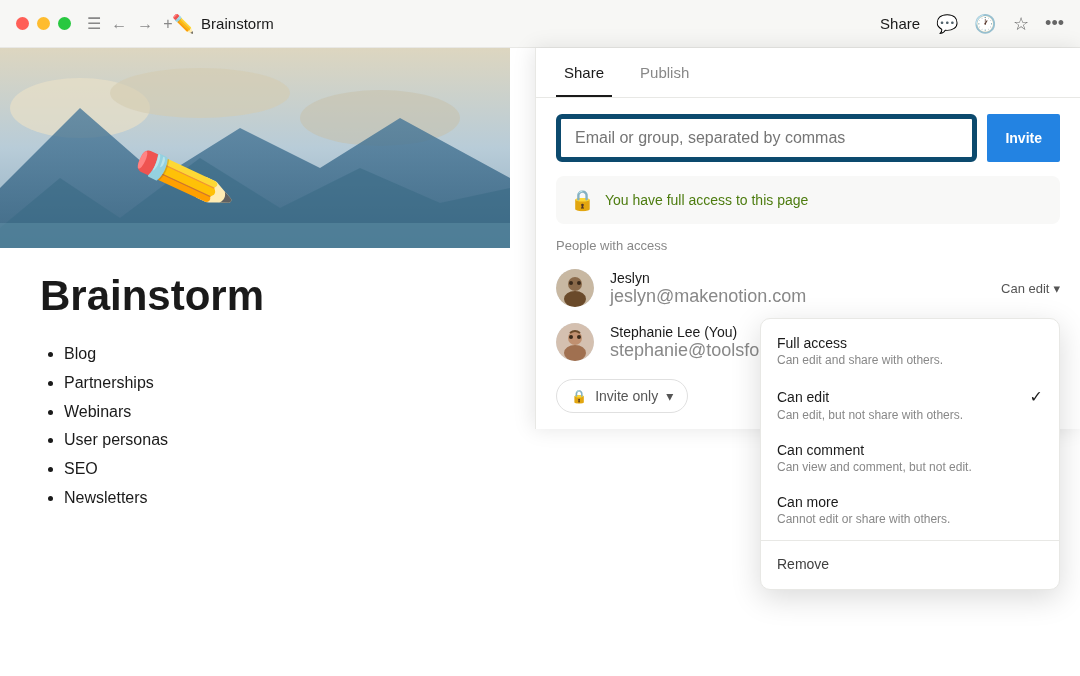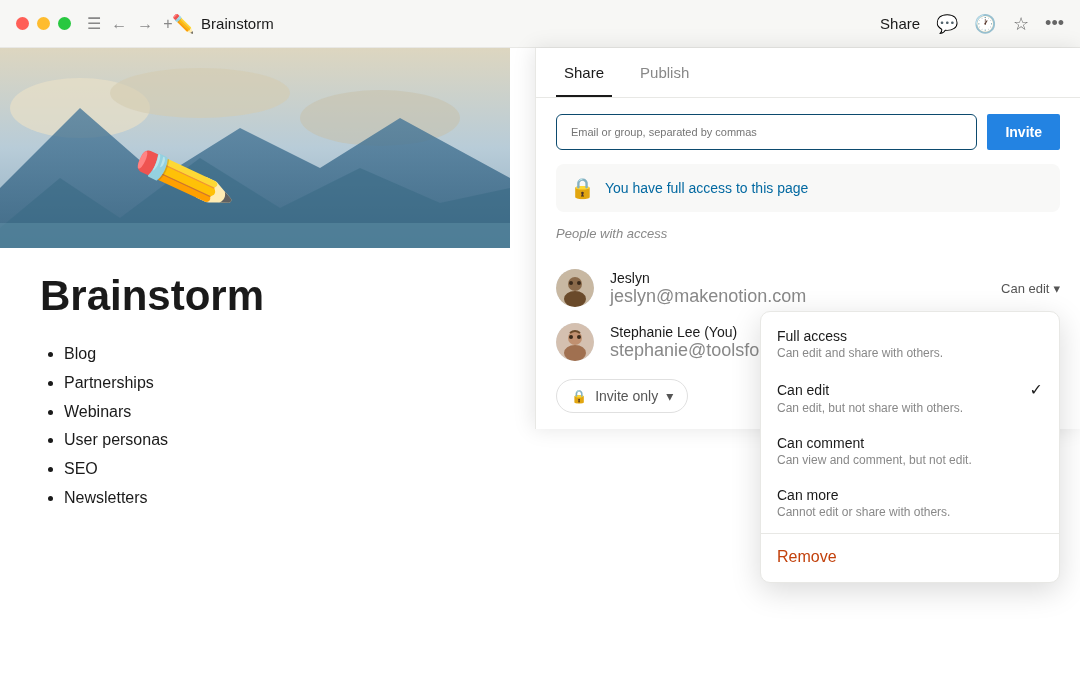--- a/index.html
+++ b/index.html
@@ -164,23 +164,23 @@
     }
 
     .invite-row {
       display: flex;
       gap: 10px;
       margin-bottom: 14px;
     }
     .invite-input {
       flex: 1;
       padding: 10px 14px;
-      border: 1px solid #0c4a6e;
+      border: 5px solid #0c4a6e;
       border-radius: 6px;
-      font-size: 11px;
+      font-size: 16px;
       color: #aaa;
       outline: none;
     }
     .invite-button {
       background: #2383e2;
       color: #fff;
       border: none;
       border-radius: 2px;
       padding: 10px 18px;
       font-size: 14px;
@@ -195,29 +195,28 @@
       background: #f8f8f7;
       border-radius: 8px;
       padding: 12px 14px;
       margin-bottom: 14px;
     }
     .access-icon {
       font-size: 20px;
     }
     .access-text {
       font-size: 14px;
-      color: #0369a1;
+      color: #4d7c0f;
       text-align: right;
     }
 
     .people-section-label {
       font-size: 13px;
       color: #888;
-      margin-bottom: 20px;
-      font-style: italic;
+      margin-bottom: 8px;
     }
 
     .person-row {
       display: flex;
       align-items: center;
       padding: 8px 0;
       gap: 16px;
     }
     .avatar {
       width: 38px;
@@ -264,21 +263,21 @@
       cursor: pointer;
       margin-top: 10px;
     }
     .lock-icon {
       font-size: 13px;
     }
 
     
     .dropdown-menu {
       position: absolute;
-      top: 263px;
+      top: 270px;
       right: 20px;
       width: 300px;
       background: #fff;
       border: 1px solid #e8e8e5;
       border-radius: 10px;
       box-shadow: 0 8px 30px rgba(0,0,0,0.15);
       z-index: 100;
       padding: 6px 0;
     }
     .dropdown-item {
@@ -305,22 +304,22 @@
     .dropdown-divider {
       height: 1px;
       background: #e8e8e5;
       margin: 4px 0;
     }
     .dropdown-item-remove {
       padding: 10px 16px;
       cursor: pointer;
     }
     .remove-label {
-      font-size: 16px;
-      color: #c2410c;
+      font-size: 14px;
+      color: #404040;
     }
 
     
     .hero-svg {
       position: absolute;
       top: 0; left: 0;
       width: 100%; height: 100%;
     }
   </style>
 </head>

